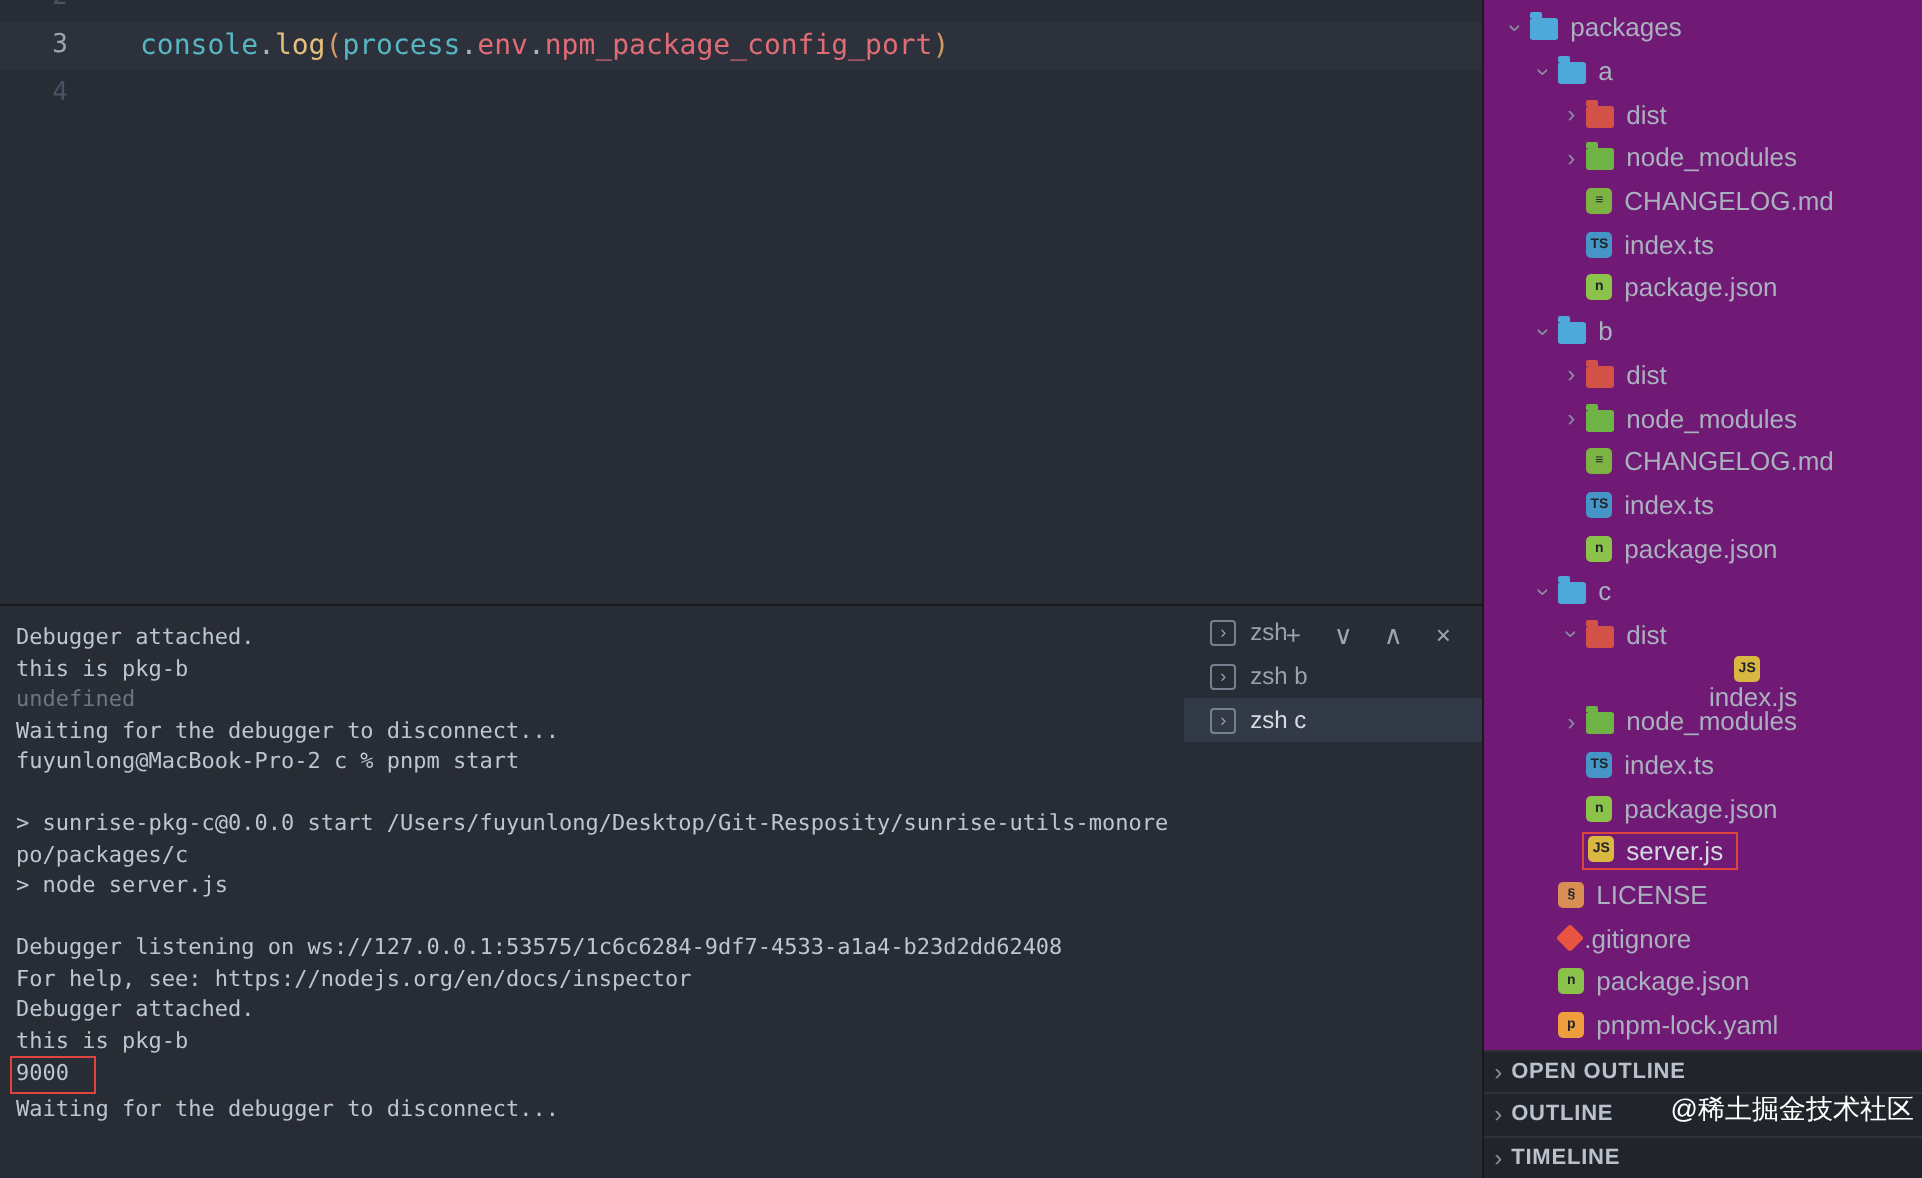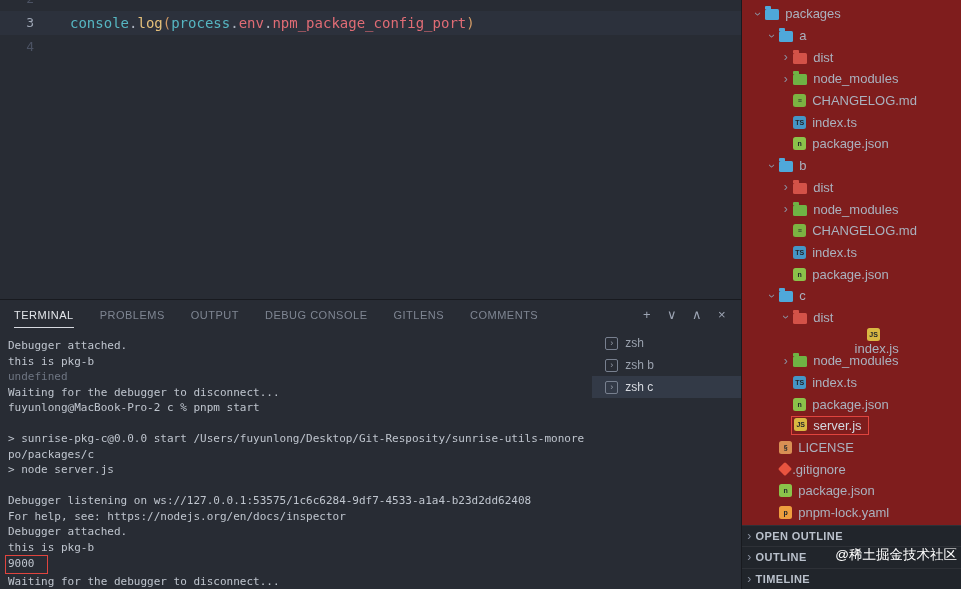--- a/index.html
+++ b/index.html
@@ -30,21 +30,21 @@
   .term-out { flex: 1; padding: 8px 8px 0 8px; font-family: "DejaVu Sans Mono", monospace; font-size: 11px; line-height: 15.5px; color: #bfc5ce; white-space: pre; overflow: hidden; }
   .term-line { min-height: 15.5px; }
   .term-line.dim { color: #6e7582; }
   .box-red { display: inline-block; border: 1px solid #e0443e; padding: 0 12px 1px 2px; margin-left: -3px; }
   .term-list { width: 149px; padding-top: 2px; flex: none; }
   .term-item { height: 22px; display: flex; align-items: center; gap: 7px; padding-left: 13px; color: #9aa1ad; font-size: 12px; cursor: pointer; }
   .term-item.active { background: #333a47; color: #d7dae0; }
   .term-ico { width: 13px; height: 13px; border: 1px solid #78808f; border-radius: 2px; font-size: 9px; line-height: 11px; text-align: center; color: #9aa1ad; flex: none; }
 
   
-  .sidebar { width: 226px; background: #7f1d1d; border-left: 1px solid #181a1f; position: relative; padding-top: 3px; font-size: 13px; color: #a7aebb; overflow: hidden; }
+  .sidebar { width: 226px; background: #701a75; border-left: 1px solid #181a1f; position: relative; padding-top: 3px; font-size: 13px; color: #a7aebb; overflow: hidden; }
   .tree-row { height: 21.7px; display: flex; align-items: center; cursor: pointer; white-space: nowrap; }
   .tree-chevron { width: 15px; flex: none; text-align: center; color: #8a91a0; font-size: 12px; line-height: 1; }
   .chev { display: inline-block; }
   .chev.exp { transform: rotate(90deg); }
   .tree-icon { flex: none; margin-right: 6px; }
   .ic-folder { width: 14px; height: 11px; border-radius: 1.5px; position: relative; margin-top: 2px; }
   .ic-folder::before { content: ""; position: absolute; top: -3px; left: 0; width: 6px; height: 3px; border-radius: 1px 1px 0 0; background: inherit; }
   .ic-square { width: 13px; height: 13px; border-radius: 2.5px; display: flex; align-items: center; justify-content: center; font-size: 7px; font-weight: bold; color: #21252b; font-family: "Liberation Sans", sans-serif; }
   .ic-diamond { width: 10px; height: 10px; transform: rotate(45deg); border-radius: 1.5px; margin: 1px 2px 1px 1px; }
   .tree-label { color: #aab1be; }
@@ -63,28 +63,20 @@
 
     <div class="editor">
       <div class="ed-inner">
           <div class="ed-row"><div class="ed-num">2</div><div class="ed-code"></div></div>
           <div class="ed-row active"><div class="ed-num">3</div><div class="ed-code"><span style="color: rgb(86, 182, 194);">console</span><span style="color: rgb(171, 178, 191);">.</span><span style="color: rgb(229, 192, 123);">log</span><span style="color: rgb(209, 154, 102);">(</span><span style="color: rgb(86, 182, 194);">process</span><span style="color: rgb(171, 178, 191);">.</span><span style="color: rgb(224, 108, 117);">env</span><span style="color: rgb(171, 178, 191);">.</span><span style="color: rgb(224, 108, 117);">npm_package_config_port</span><span style="color: rgb(209, 154, 102);">)</span></div></div>
           <div class="ed-row"><div class="ed-num">4</div><div class="ed-code"></div></div>
         </div>
     </div>
 
     <div class="panel">
-      <div class="panel-tabs">
-          <div class="panel-tab active">TERMINAL</div>
-          <div class="panel-tab">PROBLEMS</div>
-          <div class="panel-tab">OUTPUT</div>
-          <div class="panel-tab">DEBUG CONSOLE</div>
-          <div class="panel-tab">GITLENS</div>
-          <div class="panel-tab">COMMENTS</div>
-        </div>
       <div class="panel-actions">
           <div class="panel-action">+</div>
           <div class="panel-action">∨</div>
           <div class="panel-action">∧</div>
           <div class="panel-action">×</div>
         </div>
       <div class="panel-body">
         <div class="term-out"><div class="term-line">Debugger attached.</div><div class="term-line">this is pkg-b</div><div class="term-line dim">undefined</div><div class="term-line">Waiting for the debugger to disconnect...</div><div class="term-line">fuyunlong@MacBook-Pro-2 c % pnpm start</div><div class="term-line">&nbsp;</div><div class="term-line">&gt; sunrise-pkg-c@0.0.0 start /Users/fuyunlong/Desktop/Git-Resposity/sunrise-utils-monore</div><div class="term-line">po/packages/c</div><div class="term-line">&gt; node server.js</div><div class="term-line">&nbsp;</div><div class="term-line">Debugger listening on ws://127.0.0.1:53575/1c6c6284-9df7-4533-a1a4-b23d2dd62408</div><div class="term-line">For help, see: https://nodejs.org/en/docs/inspector</div><div class="term-line">Debugger attached.</div><div class="term-line">this is pkg-b</div><div class="term-line"><span class="box-red">9000</span></div><div class="term-line">Waiting for the debugger to disconnect...</div></div>
         <div class="term-list">
             <div class="term-item">

